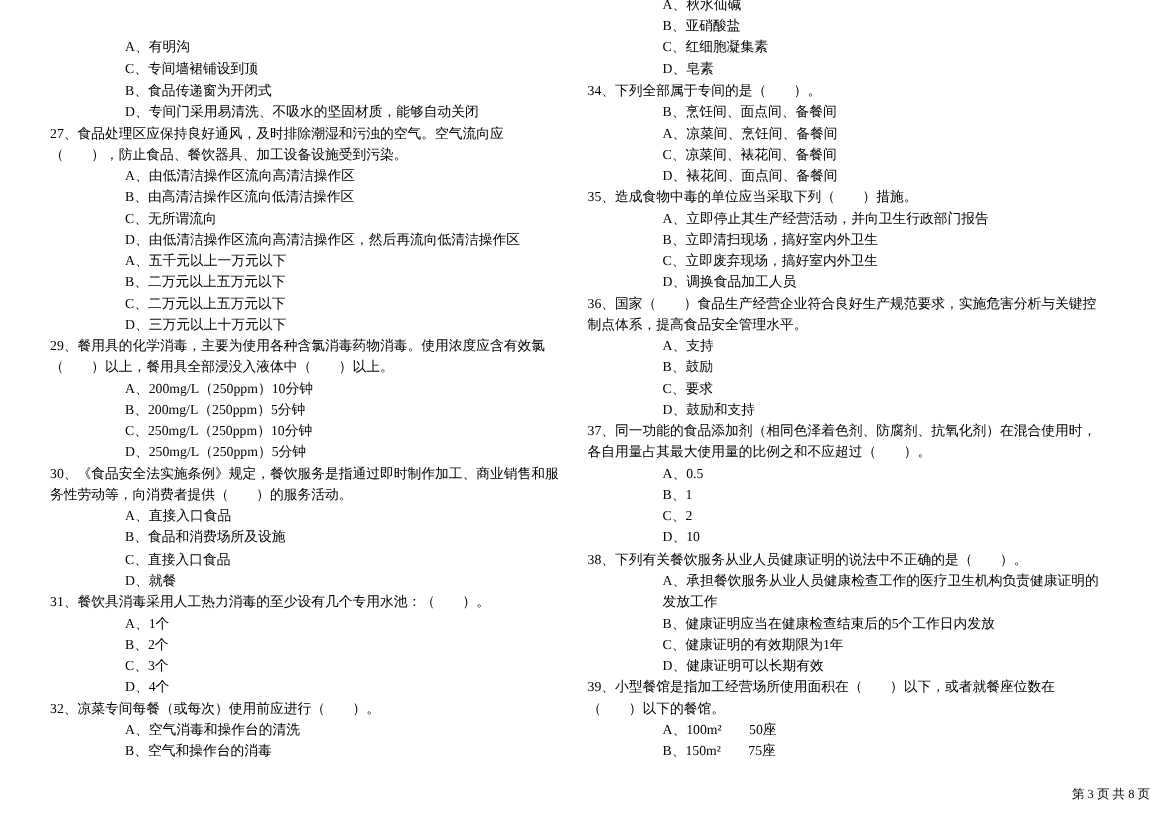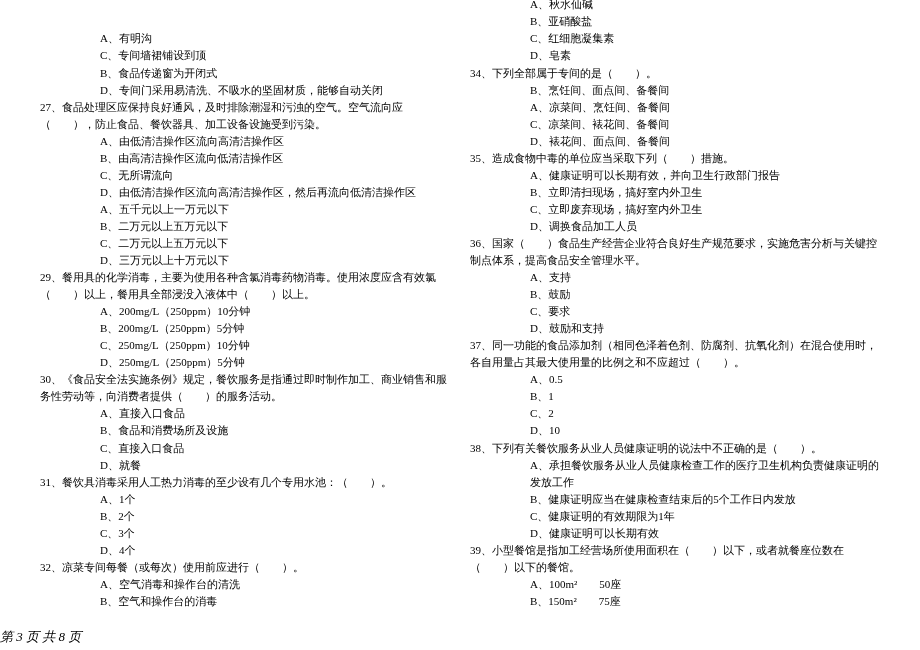--- a/index.html
+++ b/index.html
@@ -28,24 +28,23 @@
   .option {
     padding-left: 60px;
   }
   .question {
     padding-left: 0px;
   }
   .cont {
     padding-left: 0px;
   }
   .footer {
-    text-align: left;
-    font-size: 13px;
+    text-align: right;
+    font-size: 10px;
     padding-top: 8px;
-    font-style: italic;
   }
 </style>
 </head>
 <body>
 
 <div class="page">
   <div class="col">
     <div class="option">A、有明沟</div>
     <div class="option">C、专间墙裙铺设到顶</div>
     <div class="option">B、食品传递窗为开闭式</div>
@@ -85,21 +84,21 @@
     <div class="option">A、秋水仙碱</div>
     <div class="option">B、亚硝酸盐</div>
     <div class="option">C、红细胞凝集素</div>
     <div class="option">D、皂素</div>
     <div class="question">34、下列全部属于专间的是（　　）。</div>
     <div class="option">B、烹饪间、面点间、备餐间</div>
     <div class="option">A、凉菜间、烹饪间、备餐间</div>
     <div class="option">C、凉菜间、裱花间、备餐间</div>
     <div class="option">D、裱花间、面点间、备餐间</div>
     <div class="question">35、造成食物中毒的单位应当采取下列（　　）措施。</div>
-    <div class="option">A、健康证明可以长期有效，并向卫生行政部门报告</div>
+    <div class="option">A、立即停止其生产经营活动，并向卫生行政部门报告</div>
     <div class="option">B、立即清扫现场，搞好室内外卫生</div>
     <div class="option">C、立即废弃现场，搞好室内外卫生</div>
     <div class="option">D、调换食品加工人员</div>
     <div class="question">36、国家（　　）食品生产经营企业符合良好生产规范要求，实施危害分析与关键控制点体系，提高食品安全管理水平。</div>
     <div class="option">A、支持</div>
     <div class="option">B、鼓励</div>
     <div class="option">C、要求</div>
     <div class="option">D、鼓励和支持</div>
     <div class="question">37、同一功能的食品添加剂（相同色泽着色剂、防腐剂、抗氧化剂）在混合使用时，各自用量占其最大使用量的比例之和不应超过（　　）。</div>
     <div class="option">A、0.5</div>

